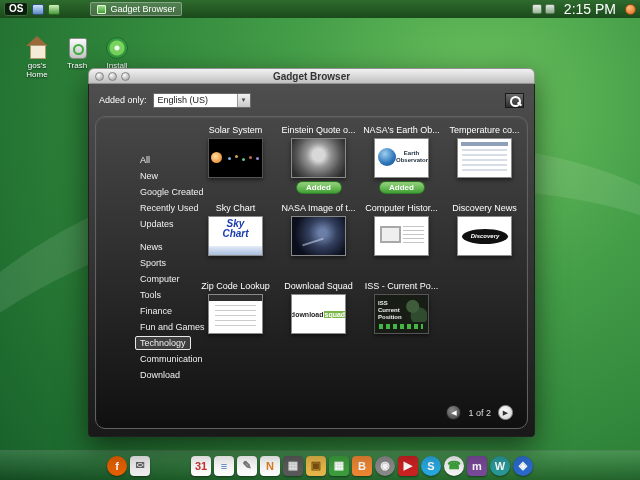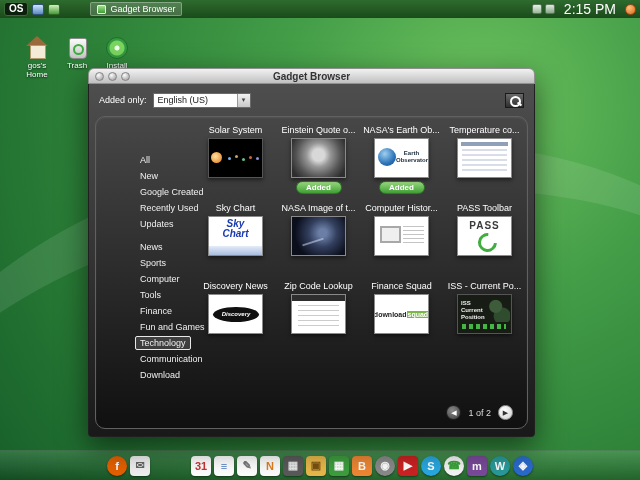--- a/index.html
+++ b/index.html
@@ -256,40 +256,35 @@
               <div class="thumb nasaimg"><span class="tt"></span><span class="tt2"></span></div>
 
             </div>
 
             <div class="cell">
               <div class="gname">Computer Histor...</div>
               <div class="thumb comphist"><span class="tt"></span><span class="tt2"></span></div>
 
             </div>
 
-            <div class="cell">
-              <div class="gname">PASS Toolbar</div>
-              <div class="thumb pass"><span class="tt">PASS</span><span class="tt2"></span></div>
-
-            </div>
 
             <div class="cell">
               <div class="gname">Discovery News</div>
               <div class="thumb discovery"><span class="tt">Discovery</span><span class="tt2"></span></div>
 
             </div>
 
             <div class="cell">
               <div class="gname">Zip Code Lookup</div>
               <div class="thumb zipcode"><span class="tt"></span><span class="tt2"></span></div>
 
             </div>
 
             <div class="cell">
-              <div class="gname">Finance Squad</div>
+              <div class="gname">Download Squad</div>
               <div class="thumb downloadsquad">
                 <span class="tt">download</span>
                 <span class="tt2">squad</span>
               </div>
 
             </div>
 
             <div class="cell">
               <div class="gname">ISS - Current Po...</div>
               <div class="thumb iss"><span class="tt">ISS Current Position</span><span class="tt2"></span></div>

